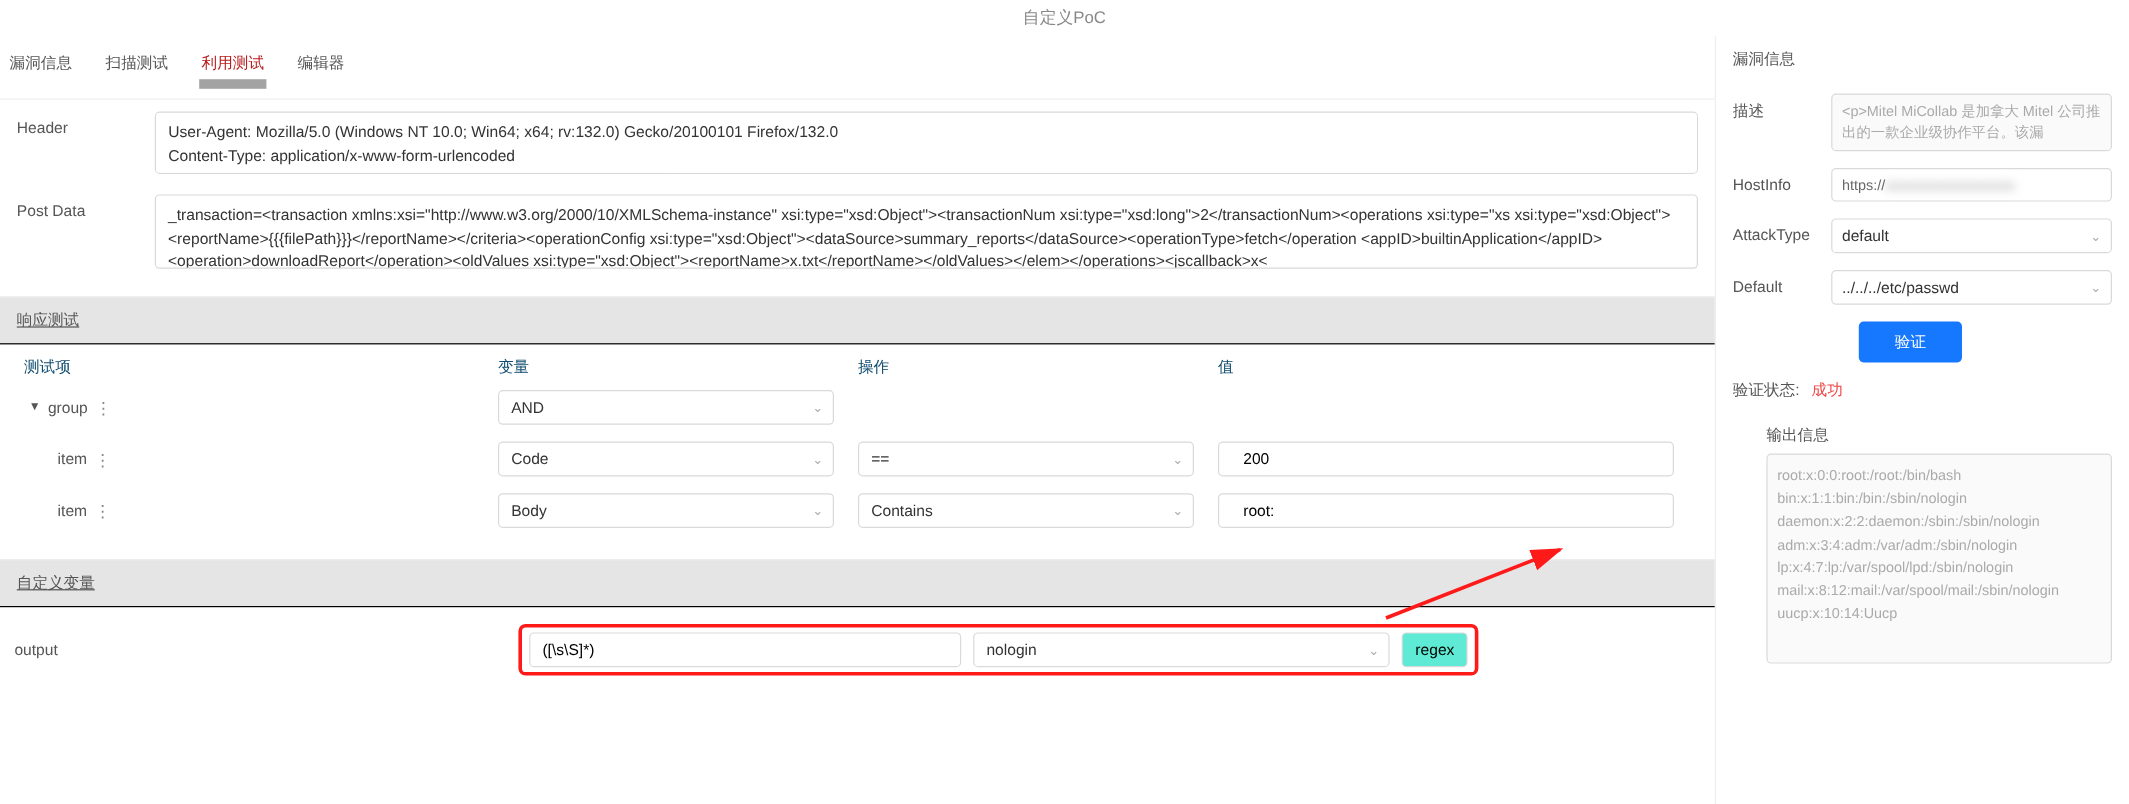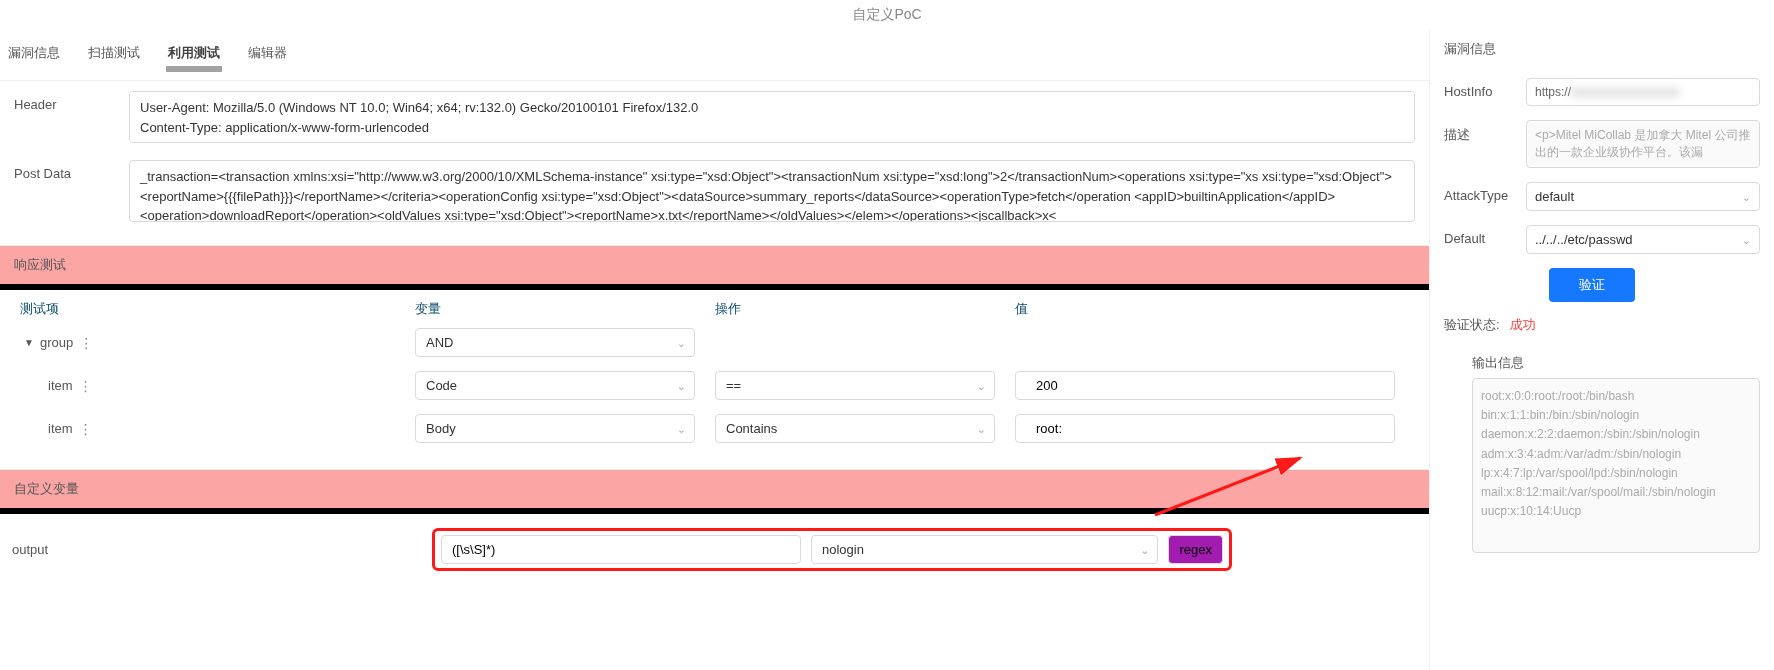--- a/index.html
+++ b/index.html
@@ -4,31 +4,31 @@
 <style>
   * { box-sizing: border-box; margin: 0; padding: 0; }
   body { font-family: -apple-system, BlinkMacSystemFont, "Segoe UI", Arial, sans-serif; font-size: 13px; color: #333; background: #fff; width: 1774px; height: 670px; overflow: hidden; position: relative; }
   .top-title { text-align: center; color: #888; font-size: 14px; padding: 6px 0; }
   .main { display: flex; height: calc(100% - 28px); }
   .left-panel { flex: 1; min-width: 0; display: flex; flex-direction: column; }
   .right-panel { width: 345px; border-left: 1px solid #eee; padding: 10px 14px; display: flex; flex-direction: column; gap: 14px; }
   
   .tabs { display: flex; gap: 24px; padding: 10px 10px 8px 6px; border-bottom: 1px solid #eee; font-size: 13px; }
   .tab { color: #555; cursor: pointer; padding: 4px 2px; }
-  .tab.active { color: #404040; font-weight: 700; border-bottom: 6px solid #a3a3a3; }
+  .tab.active { color: #b91c1c; font-weight: 400; border-bottom: 8px solid #a3a3a3; }
   
   .form-area { padding: 10px 14px 0 14px; }
   .form-row { display: flex; align-items: flex-start; margin-bottom: 14px; }
   .form-label { width: 115px; color: #555; font-size: 13px; padding-top: 6px; }
   .form-control { flex: 1; }
   .input-box, .textarea-box { width: 100%; border: 1px solid #d9d9d9; border-radius: 4px; padding: 6px 10px; font-size: 13px; color: #333; font-family: inherit; line-height: 1.5; resize: none; background: #fff; }
   .textarea-box.small { height: 52px; }
   .textarea-box.medium { height: 62px; overflow: hidden; }
   
-  .section-header { background: #fca5a5; padding: 10px 14px; color: #555; font-size: 13px; border-top: 1px solid #eee; border-bottom: 6px solid #000000; margin-top: 6px; }
+  .section-header { background: #e5e5e5; padding: 10px 14px; color: #555; font-size: 13px; border-top: 1px solid #eee; border-bottom: 1px solid #000000; margin-top: 6px; text-decoration: underline; }
   
   .table-head { display: flex; padding: 10px 20px; color: #0c4a6e; font-size: 13px; }
   .col-test { width: 395px; }
   .col-var { width: 300px; }
   .col-op { width: 300px; }
   .col-val { flex: 1; }
   
   .rule-rows { padding: 0 20px 6px 20px; }
   .rule-row { display: flex; align-items: center; margin-bottom: 14px; }
   .rule-label-cell { width: 395px; display: flex; align-items: center; gap: 6px; color: #555; }
@@ -41,21 +41,21 @@
   .sel-var { width: 280px; margin-right: 20px; }
   .sel-op { width: 280px; margin-right: 20px; }
   .val-input { flex: 1; max-width: 380px; border: 1px solid #d9d9d9; border-radius: 4px; padding: 6px 20px; font-size: 13px; }
   
   .custom-row { display: flex; align-items: center; padding: 14px 10px; gap: 10px; }
   .custom-output-label { width: 370px; padding-left: 2px; color: #555; }
   .highlight-box { border: 3px solid #ff1a1a; border-radius: 6px; padding: 4px 6px; display: flex; align-items: center; gap: 10px; flex: 1; max-width: 800px; margin-left: 42px; }
   .hi-input { border: 1px solid #d9d9d9; border-radius: 4px; padding: 6px 10px; font-size: 13px; }
   .hi-regex-input { width: 360px; }
   .hi-select { flex: 1; }
-  .small-btn { border: 1px solid #d9d9d9; border-radius: 4px; padding: 6px 10px; font-size: 13px; background: #a21caf; cursor: pointer; }
+  .small-btn { border: 1px solid #d9d9d9; border-radius: 4px; padding: 6px 10px; font-size: 13px; background: #5eead4; cursor: pointer; }
   
   .r-title { color: #555; font-size: 13px; margin-bottom: 6px; }
   .r-row { display: flex; align-items: flex-start; gap: 10px; }
   .r-label { width: 72px; color: #555; font-size: 13px; padding-top: 6px; }
   .r-field { flex: 1; }
   .r-textarea { width: 100%; border: 1px solid #d9d9d9; border-radius: 4px; padding: 6px 8px; font-size: 12px; color: #aaa; background: #fafafa; height: 48px; overflow: hidden; }
   .r-input-blur { width: 100%; border: 1px solid #d9d9d9; border-radius: 4px; padding: 6px 8px; font-size: 12px; background: #fff; color: #666; position: relative; }
   .blur-span { filter: blur(4px); color: #999; }
   .r-select { width: 100%; position: relative; border: 1px solid #d9d9d9; border-radius: 4px; padding: 6px 24px 6px 8px; font-size: 13px; background: #fff; }
   .r-select .chev { position: absolute; right: 8px; top: 50%; transform: translateY(-50%); color: #aaa; font-size: 11px; }
@@ -169,32 +169,32 @@
         <button class="small-btn">regex</button>
       </div>
     </div>
 
   </div>
 
   <div class="right-panel">
     <div class="r-title">漏洞信息</div>
 
     <div class="r-row">
+      <div class="r-label">描述</div>
+      <div class="r-field">
+        <div class="r-textarea">&lt;p&gt;Mitel MiCollab 是加拿大 Mitel 公司推出的一款企业级协作平台。该漏</div>
+      </div>
+    </div>
+
+    <div class="r-row">
       <div class="r-label">HostInfo</div>
       <div class="r-field">
         <div class="r-input-blur">
           <span>https://</span><span class="blur-span">xxxxxxxxxxxxxxxxxx</span>
         </div>
-      </div>
-    </div>
-
-    <div class="r-row">
-      <div class="r-label">描述</div>
-      <div class="r-field">
-        <div class="r-textarea">&lt;p&gt;Mitel MiCollab 是加拿大 Mitel 公司推出的一款企业级协作平台。该漏</div>
       </div>
     </div>
 
     <div class="r-row">
       <div class="r-label">AttackType</div>
       <div class="r-field">
         <div class="r-select">
           <span>default</span>
           <span class="chev">⌄</span>
         </div>

